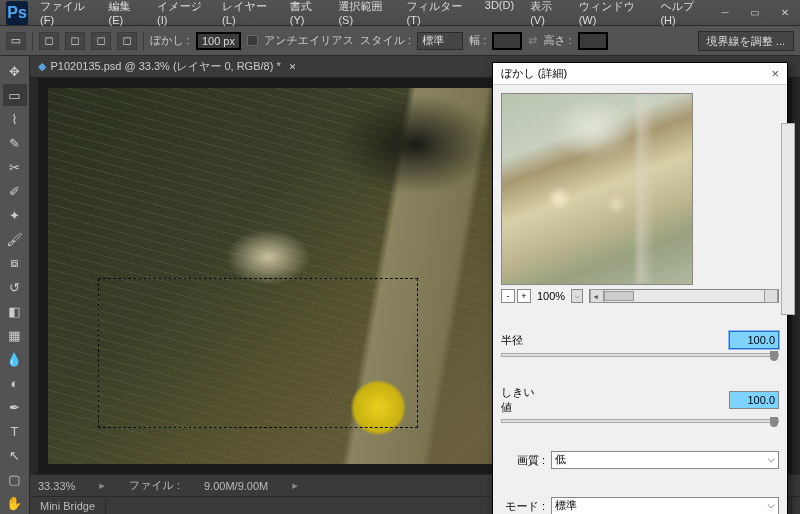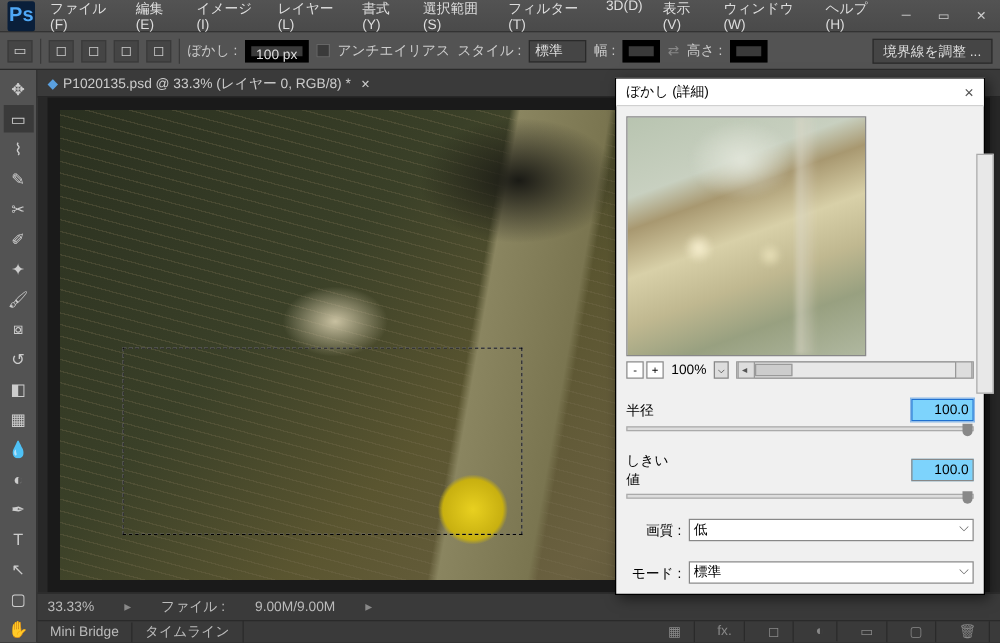--- a/index.html
+++ b/index.html
@@ -6,21 +6,21 @@
 body{width:800px;height:514px;background:#535353;overflow:hidden;position:relative}
 .titlebar{height:26px;background:linear-gradient(#535353,#4a4a4a);display:flex;align-items:center;color:#ddd;border-bottom:1px solid #2a2a2a}
 .ps-logo{width:24px;height:24px;margin:0 6px;background:#0a1f3a;color:#4fa8f6;font-weight:bold;font-size:16px;display:flex;align-items:center;justify-content:center;border-radius:2px}
 .menu{display:flex;gap:4px}
 .menu span{padding:3px 6px;cursor:pointer}
 .win-ctrl{margin-left:auto;display:flex}
 .win-ctrl div{width:30px;height:20px;display:flex;align-items:center;justify-content:center;color:#ccc;font-size:10px}
 .optbar{height:30px;background:#535353;border-bottom:1px solid #2a2a2a;display:flex;align-items:center;padding:0 6px;gap:6px;color:#ccc}
 .opt-ico{width:20px;height:18px;border:1px solid #3a3a3a;background:#454545;display:flex;align-items:center;justify-content:center}
 .opt-sep{width:1px;height:20px;background:#3a3a3a}
-.opt-field{background:#3a3a3a;border:5px solid #000000;color:#ddd;padding:1px 4px;height:18px;min-width:40px}
+.opt-field{background:#3a3a3a;border:2px solid #000000;color:#ddd;padding:1px 4px;height:18px;min-width:40px}
 .opt-select{background:#454545;border:1px solid #2a2a2a;color:#ddd;height:18px;padding:0 18px 0 4px;position:relative}
 .opt-btn{background:#454545;border:1px solid #2a2a2a;color:#ddd;padding:2px 8px;height:20px}
 .workspace{position:absolute;top:56px;left:0;right:0;bottom:0;display:flex}
 .toolbar{width:30px;background:#535353;border-right:1px solid #2a2a2a;padding-top:4px}
 .tool{width:24px;height:22px;margin:0 auto 2px;display:flex;align-items:center;justify-content:center;color:#ccc;font-size:13px;cursor:pointer}
 .tool.active{background:#3a3a3a}
 .canvas-area{flex:1;background:#282828;position:relative}
 .doc-tab{height:22px;background:#3a3a3a;color:#ccc;display:flex;align-items:center;padding:0 8px;gap:4px;border-bottom:1px solid #222}
 .doc-tab .x{margin-left:4px;font-size:9px}
 .canvas{position:absolute;top:22px;left:8px;right:8px;bottom:40px;background:#1a1a1a;overflow:hidden}
@@ -52,21 +52,21 @@
  linear-gradient(90deg,transparent 70%,rgba(220,215,200,.6) 72%,transparent 80%);filter:blur(2px)}
 .zoom-row{display:flex;align-items:center;gap:2px;margin-top:4px}
 .zm-btn{width:14px;height:14px;border:1px solid #888;background:#fff;font-size:9px;display:flex;align-items:center;justify-content:center;cursor:pointer}
 .zm-pct{padding:0 4px}
 .zm-dd{width:12px;height:14px;border:1px solid #888;background:#ddd;font-size:7px;display:flex;align-items:center;justify-content:center}
 .hscroll{flex:1;height:14px;border:1px solid #888;background:#e8e8e8;display:flex;align-items:center;position:relative;margin-left:4px}
 .hscroll::before,.hscroll::after{content:"";width:12px;height:12px;background:#ddd;border:1px solid #999;position:absolute;font-size:7px}
 .hscroll::before{left:0}
 .hscroll::after{right:0}
 .hscroll-thumb{position:absolute;left:14px;width:30px;height:10px;background:#ccc;border:1px solid #999;top:1px}
-.param-row{display:flex;align-items:center;margin-top:16px;gap:6px}
+.param-row{display:flex;align-items:center;margin-top:28px;gap:6px}
 .param-label{width:44px;text-align:left}
 .param-input{width:50px;height:18px;border:1px solid #888;padding:0 3px;text-align:right;background:#7dd3fc;margin-left:auto}
 .param-input.focus{border:1px solid #2070d0;outline:1px solid #8ab8e8}
 .slider{height:4px;background:#ddd;border:1px solid #aaa;position:relative;margin:4px 0 0 0}
 .slider-thumb{position:absolute;top:-3px;width:8px;height:10px;background:#888;border-radius:0 0 4px 4px}
 .param-select{flex:1;height:18px;border:1px solid #888;background:#fff;padding:0 3px;position:relative}
 .param-select::after{content:"⌵";position:absolute;right:3px;top:1px;font-size:10px;color:#555}
 .vscroll{position:absolute;top:30px;right:2px;width:14px;height:192px;border:1px solid #aaa;background:#e8e8e8}
 .chk{width:11px;height:11px;border:1px solid #666;background:#3a3a3a;display:inline-block}
 </style>
@@ -153,21 +153,20 @@
   </div>
   <div class="statusbar">
    <span>33.33%</span>
    <span style="color:#888">▸</span>
    <span>ファイル :</span>
    <span>9.00M/9.00M</span>
    <span style="color:#888">▸</span>
   </div>
   <div class="bottombar">
    <span>Mini Bridge</span>
-   <span>タイムライン</span>
    <div class="panel-icons">
     <span>▦</span>
     <span>fx.</span>
     <span>◻</span>
     <span>◐</span>
     <span>▭</span>
     <span>▢</span>
     <span>🗑</span>
    </div>
   </div>

